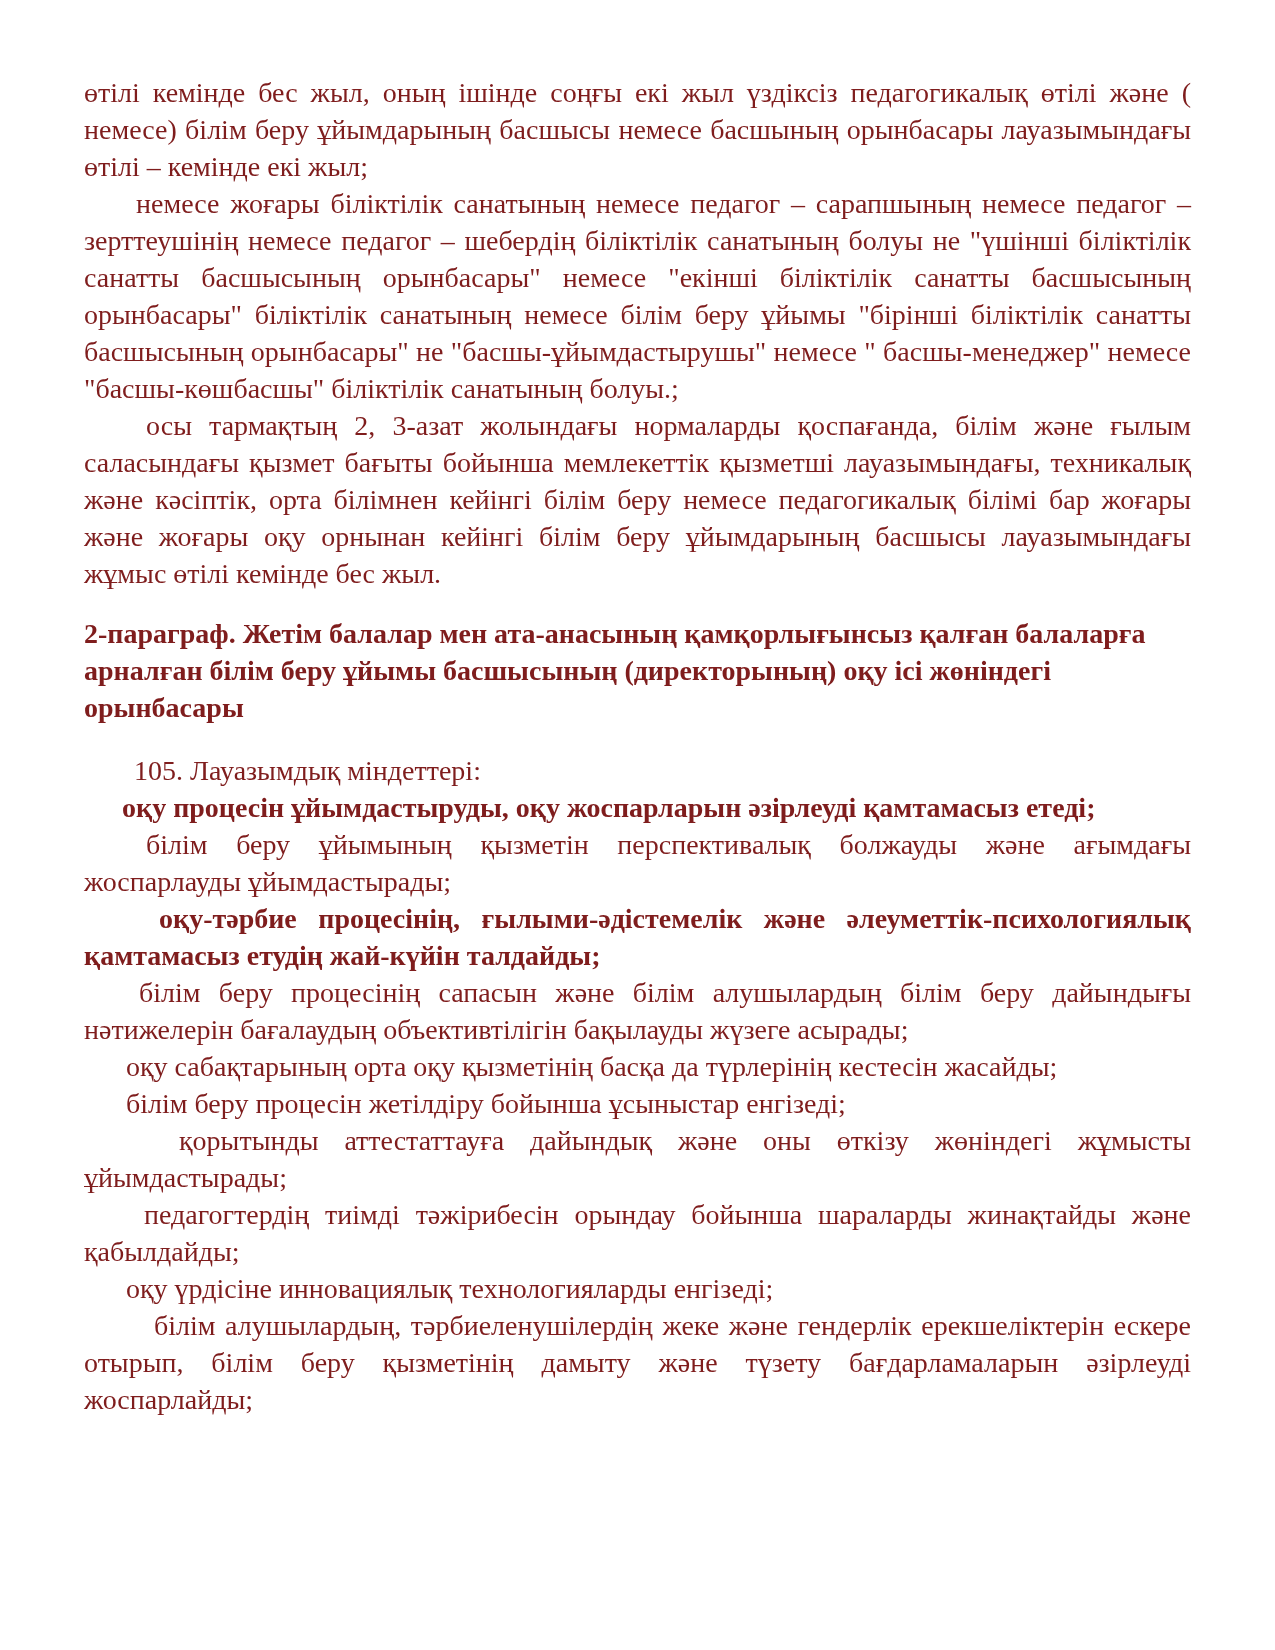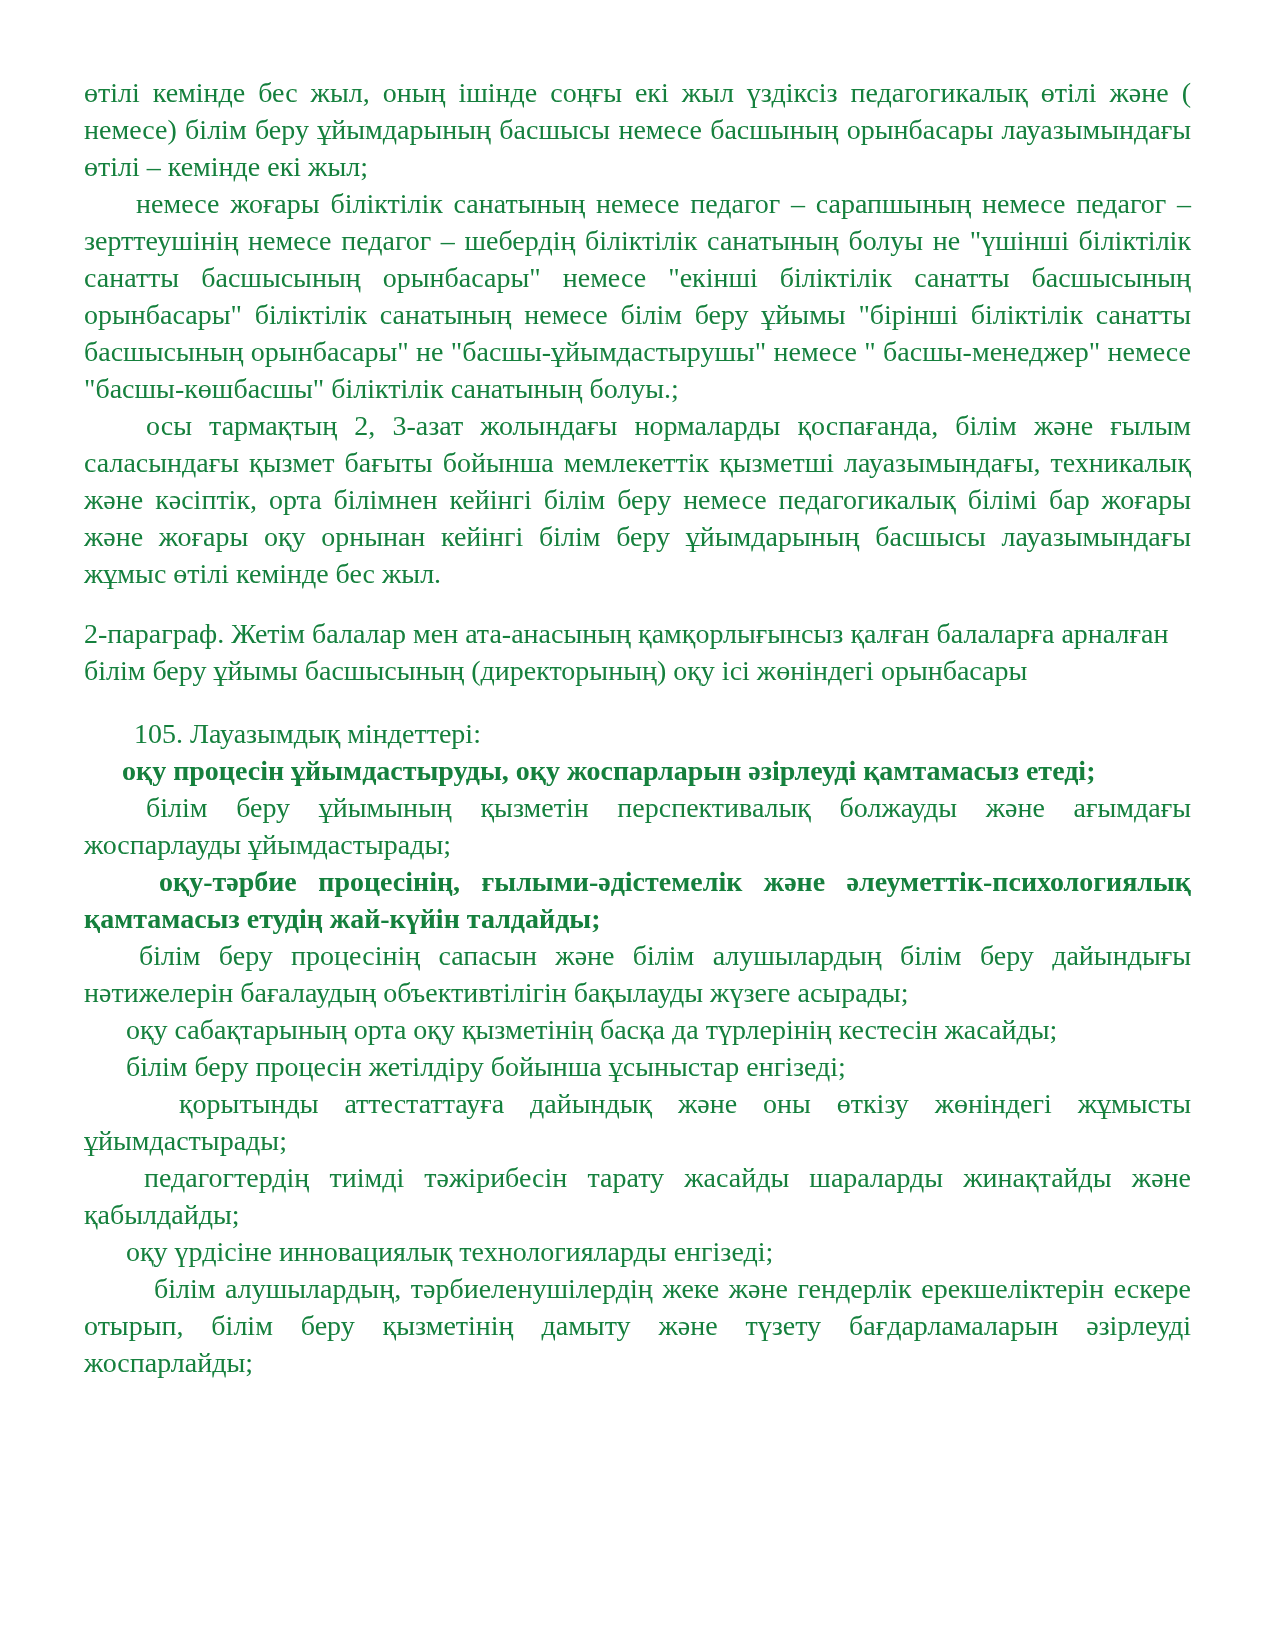--- a/index.html
+++ b/index.html
@@ -15,25 +15,25 @@
     box-sizing: border-box;
     padding: 74px 84px 0 84px;
     overflow: hidden;
   }
   .doc p {
     margin: 0;
     padding: 0;
     font-family: "Liberation Serif", "DejaVu Serif", serif;
     font-size: 28px;
     line-height: 37px;
-    color: #15803d;
+    color: #7f1d1d;
     text-align: justify;
   }
   .doc p.heading {
-    font-weight: normal;
+    font-weight: bold;
     text-align: left;
     margin-top: 23px;
     margin-bottom: 26px;
   }
 </style>
 </head>
 <body>
 
 <div class="page">
   <div class="doc" id="doc">
@@ -42,17 +42,17 @@
       <p class="body-par" style="text-indent: 62px;">осы тармақтың 2, 3-азат жолындағы нормаларды қоспағанда, білім және ғылым саласындағы қызмет бағыты бойынша мемлекеттік қызметші лауазымындағы, техникалық және кәсіптік, орта білімнен кейінгі білім беру немесе педагогикалық білімі бар жоғары және жоғары оқу орнынан кейінгі білім беру ұйымдарының басшысы лауазымындағы жұмыс өтілі кемінде бес жыл.</p>
       <p class="heading" style="text-indent: 0px;">2-параграф. Жетім балалар мен ата-анасының қамқорлығынсыз қалған балаларға арналған білім беру ұйымы басшысының (директорының) оқу ісі жөніндегі орынбасары</p>
       <p class="body-par" style="text-indent: 50px;">105. Лауазымдық міндеттері:</p>
       <p class="body-par" style="text-indent: 38px; font-weight: bold;">оқу процесін ұйымдастыруды, оқу жоспарларын әзірлеуді қамтамасыз етеді;</p>
       <p class="body-par" style="text-indent: 62px;">білім беру ұйымының қызметін перспективалық болжауды және ағымдағы жоспарлауды ұйымдастырады;</p>
       <p class="body-par" style="text-indent: 75px; font-weight: bold;">оқу-тәрбие процесінің, ғылыми-әдістемелік және әлеуметтік-психологиялық қамтамасыз етудің жай-күйін талдайды;</p>
       <p class="body-par" style="text-indent: 55px;">білім беру процесінің сапасын және білім алушылардың білім беру дайындығы нәтижелерін бағалаудың объективтілігін бақылауды жүзеге асырады;</p>
       <p class="body-par" style="text-indent: 42px;">оқу сабақтарының орта оқу қызметінің басқа да түрлерінің кестесін жасайды;</p>
       <p class="body-par" style="text-indent: 42px;">білім беру процесін жетілдіру бойынша ұсыныстар енгізеді;</p>
       <p class="body-par" style="text-indent: 95px;">қорытынды аттестаттауға дайындық және оны өткізу жөніндегі жұмысты ұйымдастырады;</p>
-      <p class="body-par" style="text-indent: 60px;">педагогтердің тиімді тәжірибесін тарату жасайды шараларды жинақтайды және қабылдайды;</p>
+      <p class="body-par" style="text-indent: 60px;">педагогтердің тиімді тәжірибесін орындау бойынша шараларды жинақтайды және қабылдайды;</p>
       <p class="body-par" style="text-indent: 42px;">оқу үрдісіне инновациялық технологияларды енгізеді;</p>
       <p class="body-par" style="text-indent: 70px;">білім алушылардың, тәрбиеленушілердің жеке және гендерлік ерекшеліктерін ескере отырып, білім беру қызметінің дамыту және түзету бағдарламаларын әзірлеуді жоспарлайды;</p>
     </div>
 </div>
 
 </body></html>

